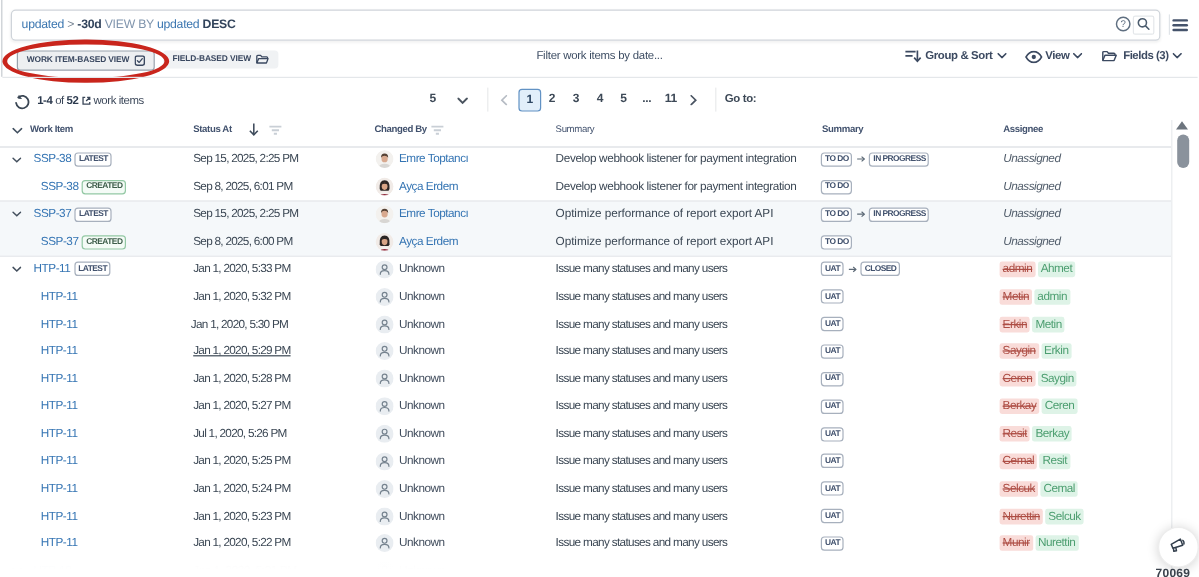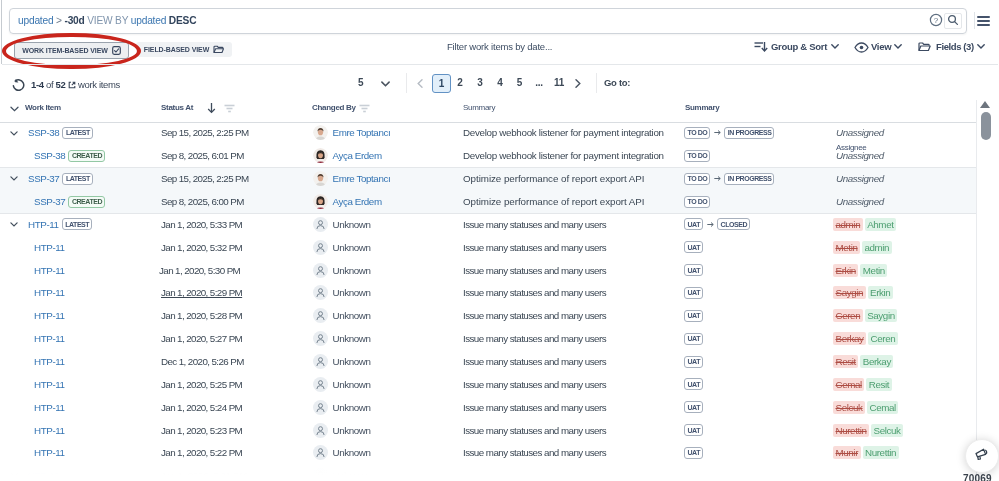--- a/index.html
+++ b/index.html
@@ -106,21 +106,21 @@
 <div class="vline" style="left:595.5px;top:73px;height:20px;background:#e9eaec;"></div>
 <div class="txt" style="left:604px;top:77px;font-size:9.5px;font-weight:bold;letter-spacing:-0.3px;color:#3d4957;">Go to:</div>
 <svg class="abs" style="left:10px;top:106px;" width="9" height="6" viewBox="0 0 9 6">
     <path d="M1 1.2 L4.5 4.6 L8 1.2" fill="none" stroke="#425060" stroke-width="1.3" stroke-linecap="round"></path>
   </svg>
 <div class="txt" style="left:25px;top:103px;font-size:8px;font-weight:bold;letter-spacing:-0.3px;color:#42526e;">Work Item</div>
 <div class="txt" style="left:161px;top:103px;font-size:8px;font-weight:bold;letter-spacing:-0.3px;color:#42526e;">Status At</div>
 <div class="txt" style="left:312px;top:103px;font-size:8px;font-weight:bold;letter-spacing:-0.3px;color:#42526e;">Changed By</div>
 <div class="txt" style="left:463px;top:103px;font-size:8px;font-weight:normal;letter-spacing:-0.3px;color:#42526e;">Summary</div>
 <div class="txt" style="left:685px;top:103px;font-size:8px;font-weight:bold;letter-spacing:-0.3px;color:#42526e;">Summary</div>
-<div class="txt" style="left:836px;top:103px;font-size:8px;font-weight:normal;letter-spacing:-0.3px;color:#42526e;margin-top:40px;">Assignee</div>
+<div class="txt" style="left:836px;top:103px;font-size:8px;font-weight:bold;letter-spacing:-0.3px;color:#42526e;">Assignee</div>
 <svg class="abs" style="left:207px;top:102px;" width="9" height="12" viewBox="0 0 9 12">
     <line x1="4.5" y1="1" x2="4.5" y2="10" stroke="#3f4c5c" stroke-width="1.3"></line>
     <path d="M1.2 7 L4.5 10.4 L7.8 7" fill="none" stroke="#3f4c5c" stroke-width="1.3"></path>
   </svg>
 <svg class="abs" style="left:224px;top:104px;" width="11" height="9" viewBox="0 0 11 9">
     <line x1="0.5" y1="1.5" x2="10.5" y2="1.5" stroke="#c9cfd6" stroke-width="1.6"></line>
     <line x1="2.5" y1="4.5" x2="8.5" y2="4.5" stroke="#c9cfd6" stroke-width="1.6"></line>
     <line x1="4.2" y1="7.5" x2="6.8" y2="7.5" stroke="#c9cfd6" stroke-width="1.6"></line>
   </svg>
 <svg class="abs" style="left:359px;top:104px;" width="11" height="9" viewBox="0 0 11 9">
@@ -392,21 +392,21 @@
     </div>
 <div class="cell rowtxt" style="left:833px;gap:2px;">
       <span class="old">Berkay</span>
       <span class="new">Ceren</span>
     </div>
 </div>
 <div class="abs" style="left:0;top:350.1px;width:975px;height:22.86px;">
 <div class="cell rowtxt" style="left:34px;gap:3px;">
       <span class="link">HTP-11</span>
     </div>
-<div class="cell rowtxt" style="left:161px;letter-spacing:-0.6px;">Dec 1, 2020, 5:26 PM</div>
+<div class="cell rowtxt" style="left:161px;letter-spacing:-0.6px;">Jul 1, 2020, 5:26 PM</div>
 <div class="cell" style="left:312.5px;gap:5px;">
       <svg width="15" height="15" viewBox="0 0 15 15" style="flex:none;">
         <circle cx="7.5" cy="7.5" r="7.5" fill="#e9edf1"></circle>
         <circle cx="7.5" cy="5.7" r="2" fill="none" stroke="#76838f" stroke-width="1"></circle>
         <path d="M3.9 11.6 Q3.9 8.6 7.5 8.6 Q11.1 8.6 11.1 11.6" fill="none" stroke="#76838f" stroke-width="1" stroke-linecap="round"></path>
       </svg>
       <span class="rowtxt " style="color:#414d5d;">Unknown</span>
     </div>
 <div class="cell rowtxt" style="left:463px;letter-spacing:-0.55px;">Issue many statuses and many users</div>
 <div class="cell" style="left:684px;gap:3.5px;">

